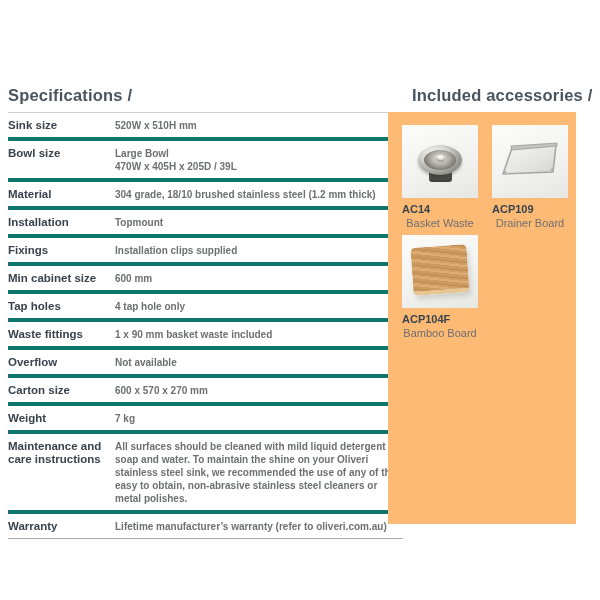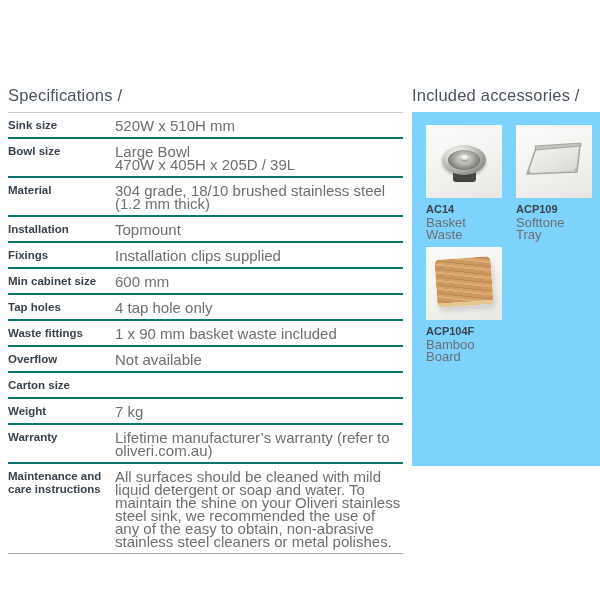--- a/index.html
+++ b/index.html
@@ -1,46 +1,46 @@
 <!DOCTYPE html>
 <html><head>
 <meta charset="utf-8">
 <style>
   * { box-sizing: border-box; margin: 0; padding: 0; }
   html, body { width: 600px; height: 600px; background: #ffffff; }
   body { font-family: "Liberation Sans", sans-serif; }
   .page { position: relative; width: 600px; height: 600px; overflow: hidden; background: #fff; }
 
   
-  .section-heading { position: absolute; top: 86px; font-size: 16.5px; font-weight: 400;
+  .section-heading { position: absolute; top: 86px; font-size: 16.5px; font-weight: 700;
     color: #4a545e; letter-spacing: 0.2px; }
   .spec-heading { left: 8px; }
   .acc-heading  { left: 412px; }
 
   
   .spec-table { position: absolute; left: 8px; top: 112px; width: 395px;
     border-top: 1px solid #cfcfcf; }
-  .spec-row { display: flex; border-bottom: 2px solid #0f766e; padding: 5.5px 0; }
+  .spec-row { display: flex; border-bottom: 4px solid #0f766e; padding: 5.5px 0; }
   .spec-row:last-child { border-bottom: 1px solid #a8a8a8; }
   .spec-label { flex: 0 0 107px; padding-right: 8px; font-size: 11.5px; font-weight: bold;
     color: #39434d; line-height: 13px; }
-  .spec-value { flex: 1; font-size: 15px; color: #6e6f72; line-height: 13px;
-    white-space: pre-line; }
+  .spec-value { flex: 1; font-size: 10px; color: #6e6f72; line-height: 13px;
+    white-space: pre-line; font-weight: bold; }
 
   
-  .acc-panel { position: absolute; left: 412px; top: 112px; width: 188px; height: 354px;
-    background: #7dd3fc; }
+  .acc-panel { position: absolute; left: 388px; top: 112px; width: 188px; height: 412px;
+    background: #fdba74; }
   .acc-grid { display: grid; grid-template-columns: 76px 76px; column-gap: 14px; row-gap: 6px;
     padding: 13px 8px 0 14px; }
   .acc-tile { cursor: pointer; }
   .acc-thumb { width: 76px; height: 73px; position: relative;
     background: linear-gradient(160deg, #fcfcfb 0%, #f2f2f0 55%, #e6e6e3 100%);
     display: flex; align-items: center; justify-content: center; overflow: hidden; }
   .acc-code { margin-top: 5px; font-size: 11px; font-weight: bold; color: #39434d; line-height: 12px; }
-  .acc-name { margin-top: 2px; font-size: 13px; color: #6d6e71; line-height: 12px; }
+  .acc-name { margin-top: 2px; font-size: 11px; color: #6d6e71; line-height: 12px; text-align: center; }
 
   
   .bw { position: relative; width: 50px; height: 42px; margin-top: 3px; }
   .bw-base { position: absolute; left: 14px; bottom: 2px; width: 23px; height: 15px;
     border-radius: 3px; background: linear-gradient(#6a6a66, #3f3f3b); }
   .bw-rim { position: absolute; left: 3px; top: 3px; width: 44px; height: 30px; border-radius: 50%;
     background: radial-gradient(ellipse at 38% 32%, #fafaf8 0%, #d6d6d1 35%, #90908a 72%, #b9b9b3 100%);
     box-shadow: 0 2px 3px rgba(0,0,0,0.25); }
   .bw-inner { position: absolute; left: 9px; top: 8px; width: 32px; height: 20px; border-radius: 50%;
     background: radial-gradient(ellipse at 50% 42%, #ecece6 0%, #a8a89f 45%, #5f5f57 85%); }
@@ -92,32 +92,33 @@
     <div class="spec-row">
       <div class="spec-label">Waste fittings</div>
       <div class="spec-value">1 x 90 mm basket waste included</div>
     </div>
     <div class="spec-row">
       <div class="spec-label">Overflow</div>
       <div class="spec-value">Not available</div>
     </div>
     <div class="spec-row">
       <div class="spec-label">Carton size</div>
+      <div class="spec-value">600 x 570 x 270 mm</div>
     </div>
     <div class="spec-row">
       <div class="spec-label">Weight</div>
       <div class="spec-value">7 kg</div>
     </div>
     <div class="spec-row">
+      <div class="spec-label">Maintenance and care instructions</div>
+      <div class="spec-value">All surfaces should be cleaned with mild liquid detergent or soap and water. To maintain the shine on your Oliveri stainless steel sink, we recommended the use of any of the easy to obtain, non-abrasive stainless steel cleaners or metal polishes.</div>
+    </div>
+    <div class="spec-row">
       <div class="spec-label">Warranty</div>
       <div class="spec-value">Lifetime manufacturer’s warranty (refer to oliveri.com.au)</div>
-    </div>
-    <div class="spec-row">
-      <div class="spec-label">Maintenance and care instructions</div>
-      <div class="spec-value">All surfaces should be cleaned with mild liquid detergent or soap and water. To maintain the shine on your Oliveri stainless steel sink, we recommended the use of any of the easy to obtain, non-abrasive stainless steel cleaners or metal polishes.</div>
     </div>
   </div>
 
   <div class="section-heading acc-heading">Included accessories /</div>
 
   <div class="acc-panel">
     <div class="acc-grid">
 
       <div class="acc-tile">
         <div class="acc-thumb">
@@ -142,21 +143,21 @@
                 <stop offset="1" stop-color="#d2d2ce"></stop>
               </linearGradient>
             </defs>
             <polygon points="6,36 15,10 59,7 56,34" fill="url(#trayg)" stroke="#a6a6a2" stroke-width="1.6" stroke-linejoin="round"></polygon>
             <polygon points="14,8 60,5 60,8 15,12" fill="#c2c2be" stroke="#9a9a96" stroke-width="0.8"></polygon>
             <circle cx="8" cy="34" r="1.6" fill="#b0b0ac"></circle>
             <circle cx="55" cy="32" r="1.6" fill="#b0b0ac"></circle>
           </svg>
         </div>
         <div class="acc-code">ACP109</div>
-        <div class="acc-name">Softtone Tray</div>
+        <div class="acc-name">Drainer Board</div>
       </div>
 
       <div class="acc-tile">
         <div class="acc-thumb">
           <div class="board"></div>
         </div>
         <div class="acc-code">ACP104F</div>
         <div class="acc-name">Bamboo Board</div>
       </div>
 

